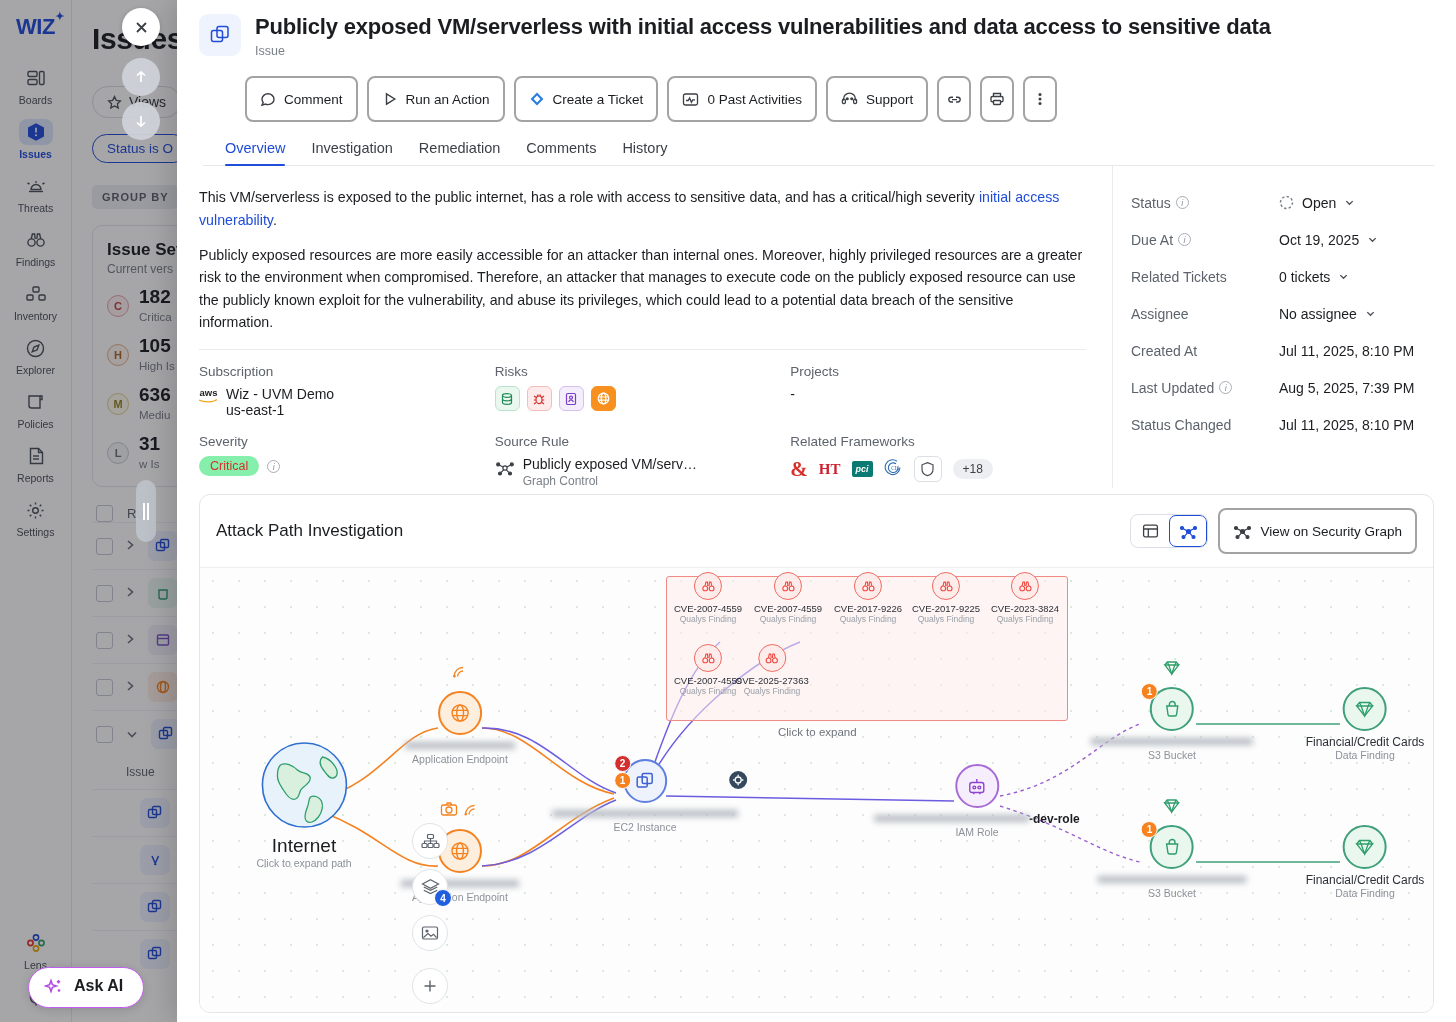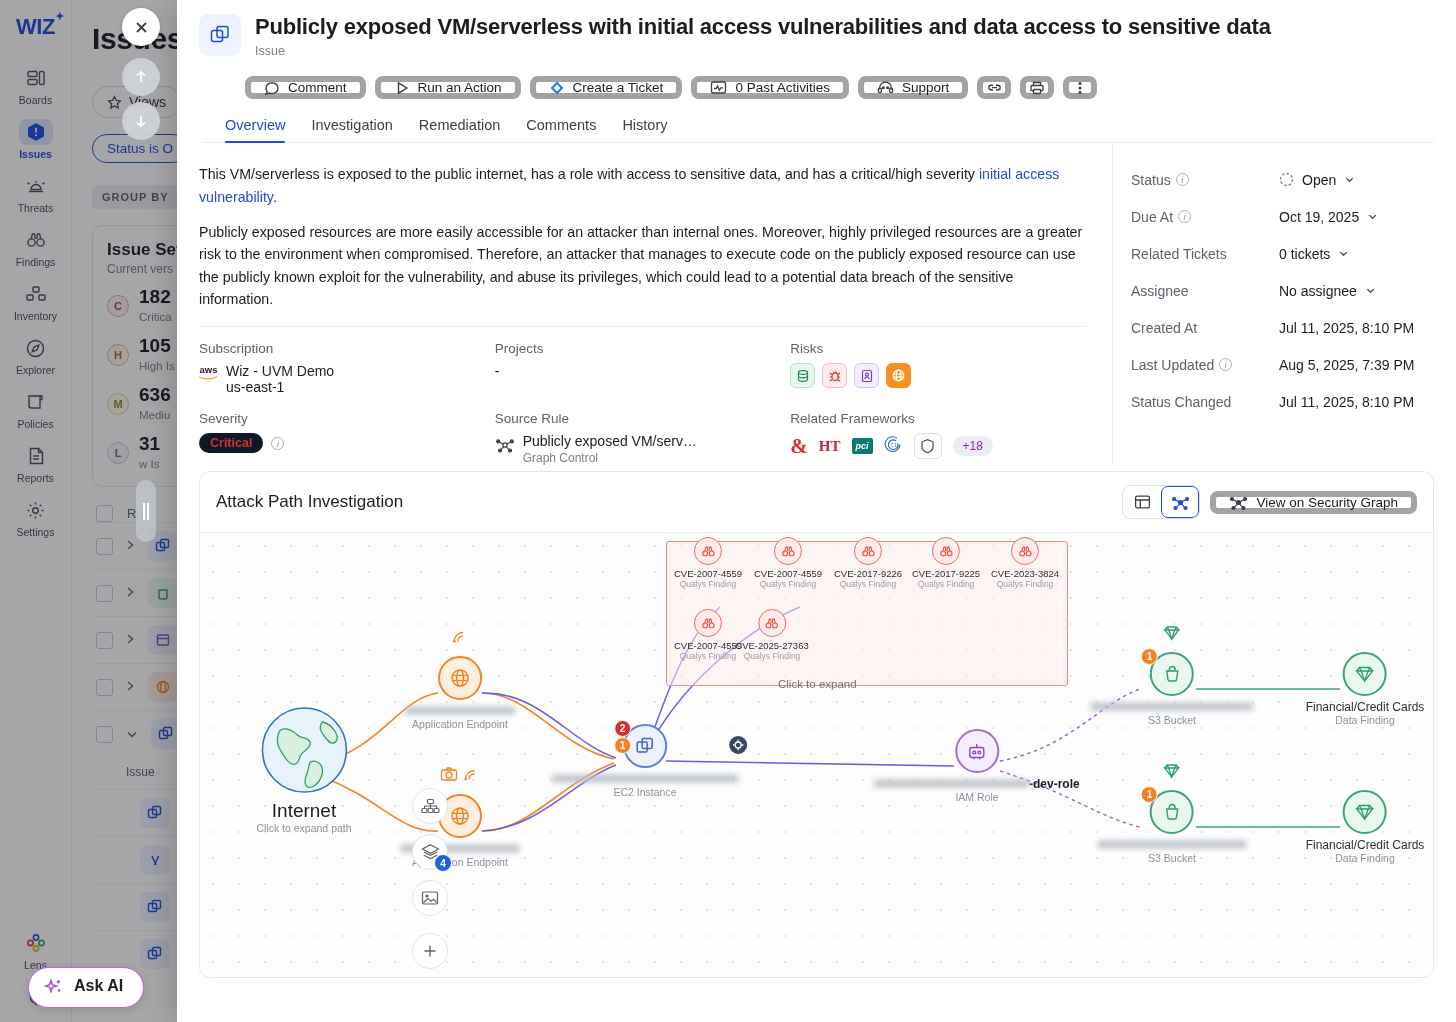--- a/index.html
+++ b/index.html
@@ -69,22 +69,22 @@
     box-shadow: -6px 0 26px rgba(0,0,0,.16);
     display: flex; flex-direction: column;
   }
   .panel-head { padding: 14px 22px 0 22px; flex: 0 0 auto; }
   .title-row { display: flex; align-items: flex-start; gap: 14px; }
   .title-ico { width: 42px; height: 42px; border-radius: 9px; background: #eef3fe; display: flex; align-items: center; justify-content: center; flex: 0 0 auto; }
   .title-main h1 { font-size: 22px; font-weight: 600; letter-spacing: -0.2px; line-height: 1.2; }
   .title-main .subtle { font-size: 12.5px; color: #7b8089; margin-top: 4px; }
 
   .actions { display: flex; align-items: center; gap: 9px; margin: 18px 0 0 46px; }
-  .btn { display: inline-flex; align-items: center; gap: 8px; border: 6px solid #a3a3a3; background: #fff; border-radius: 8px;
-    height: 23px; padding: 0 13px; font-size: 13.5px; color: #1b1d21; cursor: pointer; font-family: inherit; }
+  .btn { display: inline-flex; align-items: center; gap: 8px; border: 2px solid #a3a3a3; background: #fff; border-radius: 8px;
+    height: 46px; padding: 0 13px; font-size: 13.5px; color: #1b1d21; cursor: pointer; font-family: inherit; }
   .btn.icon-only { width: 34px; padding: 0; justify-content: center; }
 
   .tabs { display: flex; gap: 26px; margin: 18px 0 0 4px; padding: 0 22px; border-bottom: 1px solid #e6e8ec; }
   .tab { font-size: 14.5px; color: #3b3f46; padding-bottom: 9px; cursor: pointer; position: relative; }
   .tab.active { color: #1f4cd8; }
   .tab.active::after { content: ''; position: absolute; left: 0; right: 0; bottom: -1px; height: 2.5px; background: #1f4cd8; border-radius: 2px; }
 
   .panel-body { flex: 1; overflow: hidden; display: flex; }
   .col-left { flex: 1; padding: 20px 26px 0 22px; min-width: 0; }
   .col-right { width: 344px; padding: 18px 10px 0 18px; border-left: 1px solid #ececf0; }
@@ -92,26 +92,26 @@
   .para { font-size: 14.2px; line-height: 1.57; color: #1b1d21; margin-bottom: 13px; }
   .para a { color: #1f4cd8; text-decoration: none; }
   .divider { height: 1px; background: #e9ebee; margin: 16px 0 14px; }
 
   .meta-grid { display: grid; grid-template-columns: 1fr 1fr 1fr; row-gap: 16px; }
   .meta-lbl { font-size: 13.5px; color: #5d636c; margin-bottom: 7px; }
   .meta-val { font-size: 14px; color: #1b1d21; display: flex; align-items: flex-start; gap: 8px; }
   .meta-val .sm { font-size: 12px; color: #7b8089; }
   .aws { font-size: 9.5px; font-weight: 800; color: #222; line-height: 1; }
   .aws-swoosh { width: 19px; height: 4px; margin-top: 1px; }
-  .sev-pill { display: inline-block; background: #0f172a; color: #d6312b; border-radius: 11px; padding: 3px 11px; font-size: 12.5px; font-weight: 700; }
+  .sev-pill { display: inline-block; background: #86efac; color: #d6312b; border-radius: 11px; padding: 3px 11px; font-size: 12.5px; font-weight: 400; }
 
   .risk-icons { display: flex; gap: 7px; }
   .risk-ico { width: 25px; height: 25px; border-radius: 6px; display: flex; align-items: center; justify-content: center; }
   .fw-icons { display: flex; align-items: center; gap: 11px; }
-  .fw-plus { background: #eceef2; border-radius: 12px; padding: 3px 10px; font-size: 12px; color: #a21caf; text-align: center; }
+  .fw-plus { background: #eceef2; border-radius: 12px; padding: 3px 10px; font-size: 12px; color: #404040; text-align: center; }
 
   .prop-row { display: flex; align-items: center; min-height: 37px; font-size: 14px; }
   .prop-lbl { width: 148px; color: #5d636c; display: flex; align-items: center; gap: 5px; }
   .prop-val { display: flex; align-items: center; gap: 8px; color: #1b1d21; }
   .info-i { width: 13px; height: 13px; border-radius: 50%; border: 1px solid #a9aeb6; color: #8e949c; font-size: 9px; display: inline-flex; align-items: center; justify-content: center; font-style: italic; }
   .chev { width: 11px; height: 11px; }
 
   
   .graph-card { margin: 6px 22px 0 22px; border: 1px solid #e4e6ea; border-radius: 11px; overflow: hidden; }
   .graph-head { display: flex; align-items: center; justify-content: space-between; padding: 13px 16px; }
@@ -535,25 +535,20 @@
                 <span class="aws">aws</span>
                 <svg class="aws-swoosh" viewBox="0 0 19 4">
                     <path d="M0 1c5 2.6 14 2.6 18-.5" stroke="#f5a623" stroke-width="1.3" fill="none"></path>
                   </svg>
               </span>
               <span>
                 <span>Wiz - UVM Demo</span><br>
                 <span>us-east-1</span>
               </span>
             </div>
-          </div>
-
-          <div>
-            <div class="meta-lbl">Projects</div>
-            <div class="meta-val">-</div>
           </div>
 
           <div>
             <div class="meta-lbl">Risks</div>
             <div class="risk-icons">
               <span class="risk-ico" style="background:#e9f7ef;border:1px solid #b9e3cb">
                 <svg width="14" height="14" viewBox="0 0 14 14" fill="none" stroke="#1f8a56" stroke-width="1.2">
                     <ellipse cx="7" cy="3.5" rx="4.5" ry="1.8"></ellipse>
                     <path d="M2.5 3.5v7c0 1 2 1.8 4.5 1.8s4.5-.8 4.5-1.8v-7"></path>
                     <path d="M2.5 7c0 1 2 1.8 4.5 1.8s4.5-.8 4.5-1.8"></path>
@@ -576,20 +571,25 @@
                 <svg width="15" height="15" viewBox="0 0 15 15" fill="none" stroke="#fff" stroke-width="1.2">
                     <circle cx="7.5" cy="7.5" r="5.3"></circle>
                     <ellipse cx="7.5" cy="7.5" rx="2.3" ry="5.3"></ellipse>
                     <path d="M2.4 6h10.2M2.4 9.2h10.2"></path>
                   </svg>
               </span>
             </div>
           </div>
 
           <div>
+            <div class="meta-lbl">Projects</div>
+            <div class="meta-val">-</div>
+          </div>
+
+          <div>
             <div class="meta-lbl">Severity</div>
             <div class="meta-val">
               <span class="sev-pill">Critical</span>
               <span class="info-i" style="margin-top:4px">i</span>
             </div>
           </div>
 
           <div>
             <div class="meta-lbl">Source Rule</div>
             <div class="meta-val">
@@ -824,21 +824,21 @@
           <span class="cve-c">
               <svg width="15" height="13" viewBox="0 0 15 13" fill="none" stroke="#ef4b43" stroke-width="1.1">
                 <circle cx="4.3" cy="8.4" r="2.4"></circle>
                 <circle cx="10.7" cy="8.4" r="2.4"></circle>
                 <path d="M4.1 6 5 2.1h1.5l.4 3.9M10.9 6 10 2.1H8.5l-.4 3.9"></path>
               </svg>
             </span>
           <div class="cve-l">CVE-2025-27363</div>
           <div class="cve-s">Qualys Finding</div>
         </div>
-        <div class="clickexpand" style="left:578px;top:145px">Click to expand</div>
+        <div class="clickexpand" style="left:578px;top:158px">Click to expand</div>
 
         <div class="node" style="left:104px;top:237px">
           <svg width="88" height="88" viewBox="0 0 88 88">
             <circle cx="44" cy="44" r="42" fill="#e8f2fb" stroke="#2f6fd0" stroke-width="1.6"></circle>
             <path d="M20 24c6-3 13 1 17 5s9 2 12 6-3 9-7 12-2 9-7 11-9-4-12-9-6-8-6-14 1-9 3-11z" fill="#d9f0df" stroke="#2e9e6b" stroke-width="1.3"></path>
             <path d="M50 56c4-2 9 0 11 4s1 11-3 16-9 7-12 4-1-9 1-14 1-8 3-10z" fill="#d9f0df" stroke="#2e9e6b" stroke-width="1.3"></path>
             <path d="M62 16c5 1 10 5 13 10s2 10-2 11-7-4-10-8-5-9-1-13z" fill="#d9f0df" stroke="#2e9e6b" stroke-width="1.3"></path>
           </svg>
           <div style="font-size:19px;font-weight:500;margin-top:2px">Internet</div>
           <div class="nsub">Click to expand path</div>

